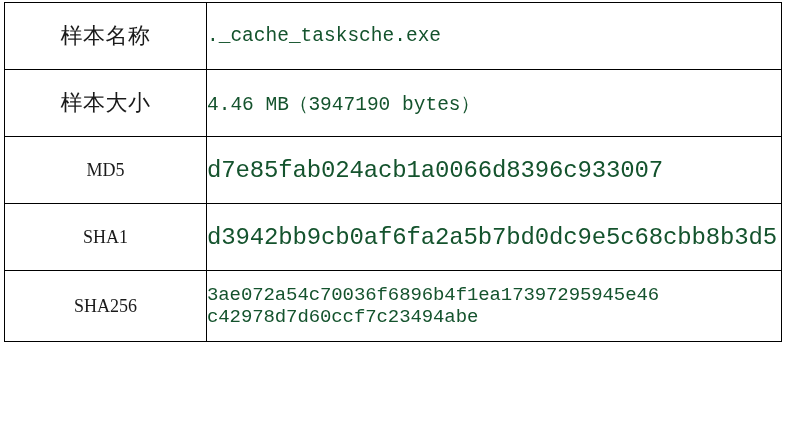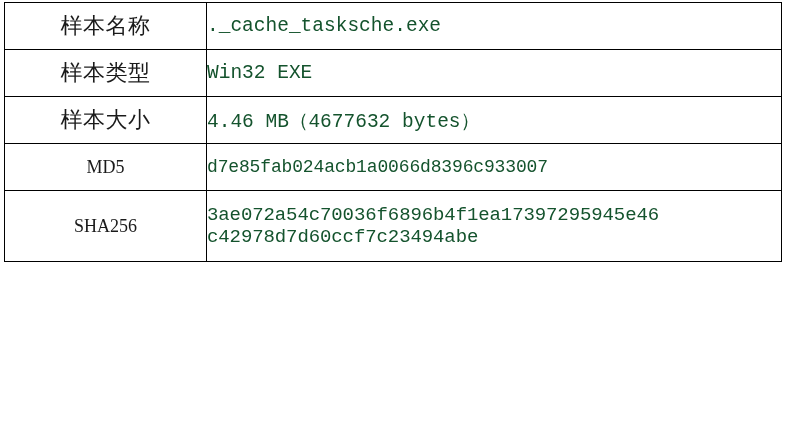--- a/index.html
+++ b/index.html
@@ -47,25 +47,25 @@
     text-align: left;
     font-family: "Liberation Mono", "DejaVu Sans Mono", monospace;
     font-size: 19.5px;
     color: #14532d;
     padding-left: 9px;
     letter-spacing: 0px;
     white-space: nowrap;
   }
 
   .value-cell.hash-long {
-    font-size: 18px;
+    font-size: 24px;
     letter-spacing: -0.15px;
   }
 
-  .row-std { height: 47px; }
+  .row-std { height: 67px; }
   .row-tall { height: 71px; }
 
   .sha256-wrap {
     white-space: normal;
     line-height: 1.16;
     word-break: break-all;
     font-size: 19px;
     letter-spacing: -0.1px;
     padding-right: 2px;
   }
@@ -75,30 +75,30 @@
 </head>
 <body>
 
 <table id="sample-info-table">
   <tbody>
     <tr class="row-std">
       <td class="label-cell">样本名称</td>
       <td class="value-cell">._cache_tasksche.exe</td>
     </tr>
     <tr class="row-std">
-      <td class="label-cell">样本类型</td>
-      <td class="value-cell">Win32 EXE</td>
-    </tr>
-    <tr class="row-std">
       <td class="label-cell">样本大小</td>
-      <td class="value-cell">4.46 MB（4677632 bytes）</td>
+      <td class="value-cell">4.46 MB（3947190 bytes）</td>
     </tr>
     <tr class="row-std">
       <td class="label-cell latin">MD5</td>
       <td class="value-cell hash-long">d7e85fab024acb1a0066d8396c933007</td>
+    </tr>
+    <tr class="row-std">
+      <td class="label-cell latin">SHA1</td>
+      <td class="value-cell hash-long">d3942bb9cb0af6fa2a5b7bd0dc9e5c68cbb8b3d5</td>
     </tr>
     <tr class="row-tall">
       <td class="label-cell latin">SHA256</td>
       <td class="value-cell sha256-wrap">
         <span class="sha256-line">3ae072a54c70036f6896b4f1ea17397295945e46</span>
         <span class="sha256-line">c42978d7d60ccf7c23494abe</span>
       </td>
     </tr>
   </tbody>
 </table>

